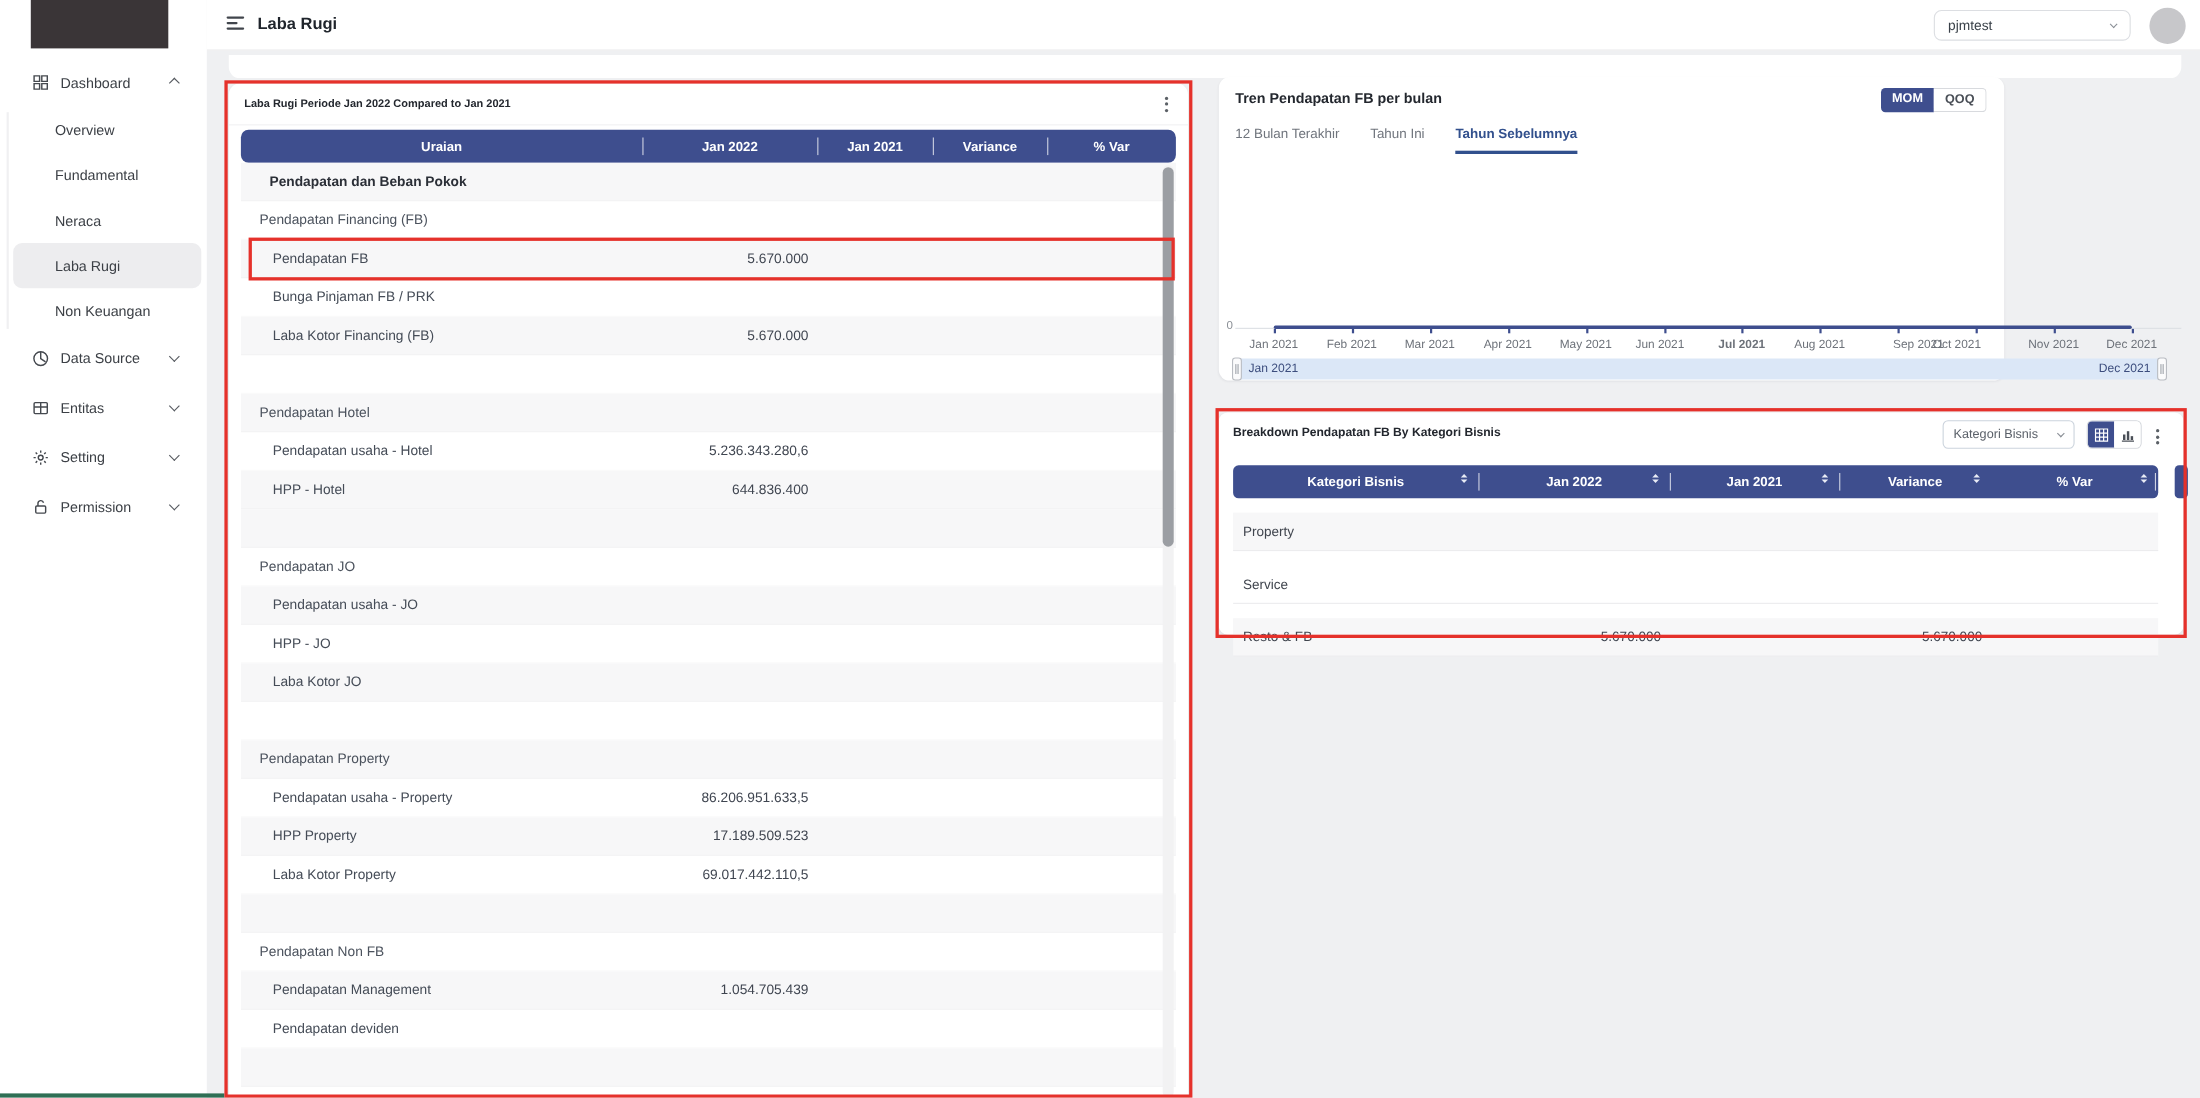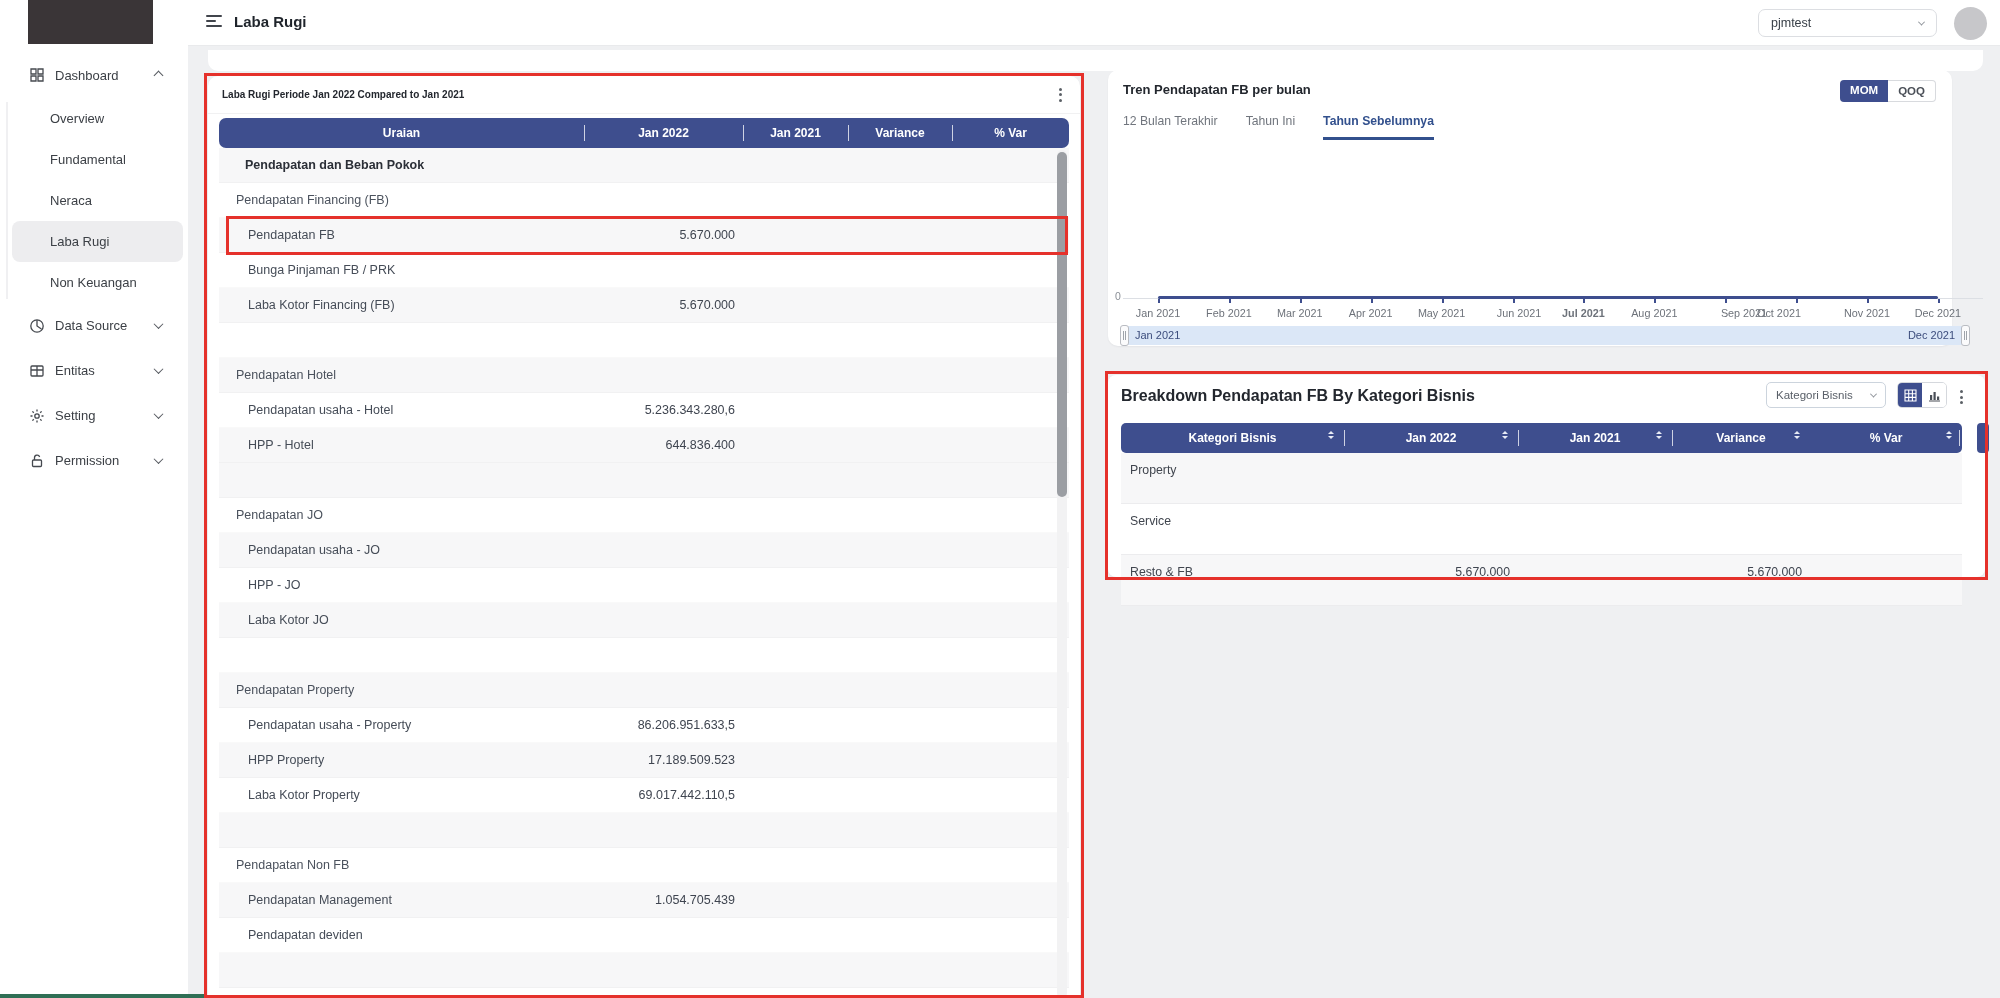--- a/index.html
+++ b/index.html
@@ -50,21 +50,21 @@
   .trow.zebra { background:#f7f7f8; }
   .trow .lbl { position:absolute; top:0; height:35px; line-height:35px; font-size:12.5px; color:#454c57; white-space:nowrap; }
   .trow.section .lbl { font-weight:bold; color:#2b2f37; padding-left:6px;margin-left:20px; }
   .trow.group .lbl { padding-left:17px; color:#4b525d; }
   .trow.item .lbl { padding-left:29px; }
   .trow .val { position:absolute; top:0; left:365px; width:159px; height:35px; line-height:35px; text-align:right; padding-right:8px; font-size:12.5px; color:#3f4550; }
   .vscroll { position:absolute; left:849px; top:74px; bottom:0; width:10px; background:#f2f2f3; border-radius:5px; }
   .vscroll .thumb { position:absolute; top:2px; left:0; width:10px; height:345px; background:#9b9ea3; border-radius:5px; }
 
   
-  #chart-card { left:1108px; top:70px; width:844px; height:276px; }
+  #chart-card { left:1108px; top:70px; width:714px; height:276px; }
   .cc-title { position:absolute; left:15px; top:12px; font-size:13px; font-weight:bold; color:#23272e; }
   .toggle { position:absolute; right:16px; top:10px; display:flex; font-size:11.5px; font-weight:bold; }
   .tg { padding:4px 10px; cursor:pointer; }
   .tg.on { background:#3e4e8e; color:#fff; border-radius:4px 0 0 4px; }
   .tg.off { background:#fff; color:#4a4f57; border:1px solid #d8dade; border-left:none; border-radius:0 4px 4px 0; }
   .tabs { position:absolute; left:15px; top:44px; display:flex; gap:28px; }
   .tab { font-size:12.2px; color:#70757d; padding-bottom:9px; cursor:pointer; }
   .tab.active { color:#32508d; font-weight:bold; border-bottom:3px solid #32508d; }
   .zero-line-base { position:absolute; left:15px; top:228px; width:860px; height:1px; background:#dcdfe4; }
   .zero-line { position:absolute; left:50px; top:226px; width:780px; height:3px; background:#3e4e8e; border-radius:2px; }
@@ -73,34 +73,34 @@
   .xtick { position:absolute; top:229px; width:2px; height:4px; background:#3e4e8e; }
   .slider { position:absolute; left:14px; top:256px; width:846px; height:19px; background:#dbe7f7; border-radius:2px; }
   .sl-lbl { position:absolute; top:0; height:19px; line-height:19px; font-size:11px; color:#3c4d7d; }
   .sl-lbl.l { left:13px; } .sl-lbl.r { right:13px; }
   .handle { position:absolute; top:-1px; width:9px; height:21px; background:#fbfbfc; border:1px solid #b9bcc2; border-radius:3px; cursor:ew-resize; }
   .handle.l { left:-2px; } .handle.r { right:-2px; }
   .handle::before { content:''; position:absolute; left:2px; top:5px; width:1px; height:9px; background:#9ea3aa; box-shadow:2px 0 0 #9ea3aa; }
 
   
   #breakdown-card { left:1108px; top:375px; width:877px; height:202px; border-radius:8px; }
-  .bd-title { position:absolute; left:13px; top:12px; font-size:16px; font-weight:bold; color:#23272e; }
+  .bd-title { position:absolute; left:13px; top:12px; font-size:11px; font-weight:bold; color:#23272e; }
   .bd-select { position:absolute; left:658px; top:7px; width:120px; height:26px; border:1px solid #ccd4dd; border-radius:5px; display:flex; align-items:center; justify-content:space-between; padding:0 9px; font-size:11.5px; color:#5a6069; cursor:pointer; }
   .btn-group { position:absolute; left:789px; top:7px; height:26px; display:flex; border:1px solid #d5d8dd; border-radius:5px; overflow:hidden; }
   .vbtn { width:24px; height:24px; display:flex; align-items:center; justify-content:center; cursor:pointer; background:#fff; }
   .vbtn.on { background:#3e4e8e; }
   #breakdown-card .kebab { position:absolute; left:848px; top:11px; }
   .bd-head { position:absolute; left:13px; top:48px; width:841px; height:30px; background:#3e4e8e; border-radius:5px; }
   .bd-nub { position:absolute; left:869px; top:48px; width:12px; height:30px; background:#3e4e8e; border-radius:4px; }
   .sort { position:absolute; top:8px; display:flex; flex-direction:column; align-items:center; }
   .sort b { display:block; width:0; height:0; border:3.5px solid transparent; }
   .sort .tu { border-bottom-color:#e8ebf5; border-top:none; margin-bottom:2px; }
   .sort .td { border-top-color:#e8ebf5; border-bottom:none; }
   .bd-rows { position:absolute; left:13px; top:78px; width:841px; }
-  .bd-row { position:relative; height:51px; border-bottom:1px solid #ececee; }
+  .bd-row { position:relative; height:35px; border-bottom:1px solid #ececee;margin-top:13px; }
   .bd-row.zebra { background:#f7f7f8; }
   .bd-row .lbl { position:absolute; left:9px; top:0; height:35px; line-height:35px; font-size:12.3px; color:#40454e; }
   .bd-row .v1 { position:absolute; left:223px; width:174px; top:0; height:35px; line-height:35px; text-align:right; padding-right:8px; font-size:12.3px; color:#3f4550; }
   .bd-row .v3 { position:absolute; left:551px; width:138px; top:0; height:35px; line-height:35px; text-align:right; padding-right:8px; font-size:12.3px; color:#3f4550; }
 
   
   .annot { position:absolute; border:3px solid #e5312b; pointer-events:none; z-index:50; }
   #annot-main { left:204px; top:73px; width:880px; height:925px; }
   #annot-row { left:226px; top:216px; width:842px; height:39px; }
   #annot-breakdown { left:1105px; top:371px; width:883px; height:209px; }
@@ -304,21 +304,21 @@
       <div class="xlabel" style="left: 15px;">Jan 2021</div>
       <div class="xtick" style="left: 120.9px;"></div>
       <div class="xlabel" style="left: 85.9px;">Feb 2021</div>
       <div class="xtick" style="left: 191.8px;"></div>
       <div class="xlabel" style="left: 156.8px;">Mar 2021</div>
       <div class="xtick" style="left: 262.7px;"></div>
       <div class="xlabel" style="left: 227.7px;">Apr 2021</div>
       <div class="xtick" style="left: 333.6px;"></div>
       <div class="xlabel" style="left: 298.6px;">May 2021</div>
       <div class="xtick" style="left: 404.5px;"></div>
-      <div class="xlabel" style="left: 376px;">Jun 2021</div>
+      <div class="xlabel" style="left: 366px;">Jun 2021</div>
       <div class="xtick" style="left: 475.4px;"></div>
       <div class="xlabel" style="left: 440.4px; font-weight: bold;">Jul 2021</div>
       <div class="xtick" style="left: 546.3px;"></div>
       <div class="xlabel" style="left: 511.3px;">Aug 2021</div>
       <div class="xtick" style="left: 617.2px;"></div>
       <div class="xlabel" style="left: 601px;">Sep 2021</div>
       <div class="xtick" style="left: 688.1px;"></div>
       <div class="xlabel" style="left: 636px;">Oct 2021</div>
       <div class="xtick" style="left: 759px;"></div>
       <div class="xlabel" style="left: 724px;">Nov 2021</div>

